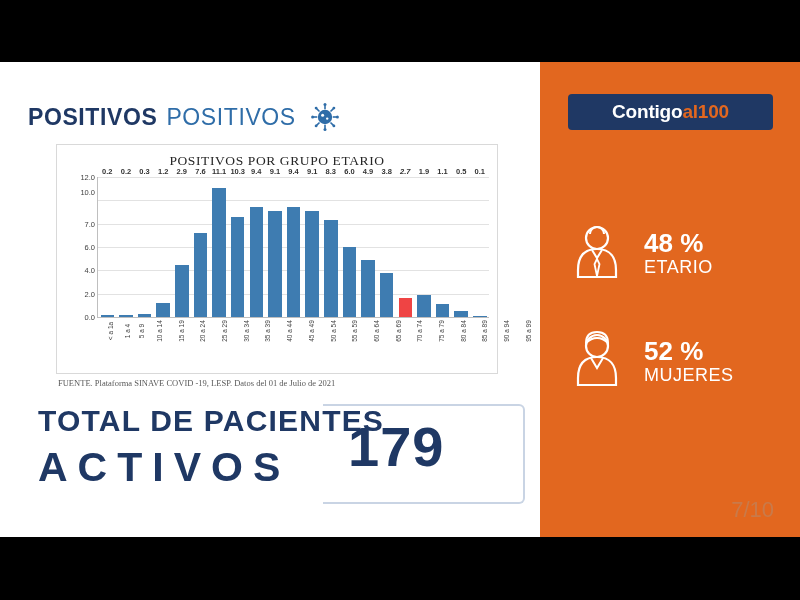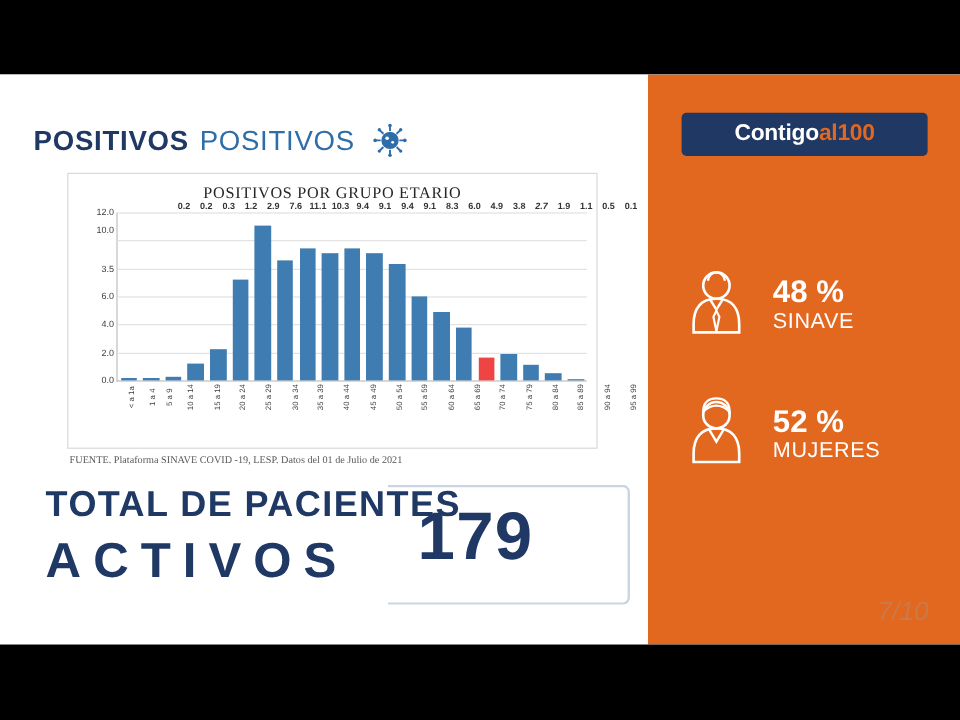--- a/index.html
+++ b/index.html
@@ -19,21 +19,21 @@
   #chart-title{text-align:center;font-size:13.5px;color:#262626;letter-spacing:.6px;margin-top:8px;font-family:"Liberation Serif",serif;}
   #plot{position:absolute;left:0;top:28px;width:440px;height:200px;}
 
   #yaxis{position:absolute;left:8px;top:4px;width:30px;height:140px;}
   .ytick{position:absolute;right:0;font-size:7.5px;color:#404040;transform:translateY(-50%);}
   #grid{position:absolute;left:40px;top:4px;right:8px;height:140px;border-left:1px solid #bfbfbf;border-bottom:1px solid #bfbfbf;}
   .gridline{position:absolute;left:0;right:0;height:1px;background:#e2e2e2;}
   #bars{position:absolute;left:41px;top:4px;right:8px;height:140px;display:flex;align-items:flex-end;justify-content:space-between;}
   .bar-wrap{position:relative;flex:1 1 0;height:100%;display:flex;flex-direction:column;justify-content:flex-end;align-items:center;}
   .bar{width:72%;background:#3e7cb1;}
-  .bar-lbl{position:absolute;bottom:100%;left:50%;transform:translateX(-50%);font-size:7.5px;font-weight:bold;color:#333;margin-bottom:1px;white-space:nowrap;margin-left:46px;}
+  .bar-lbl{position:absolute;bottom:100%;left:50%;transform:translateX(-50%);font-size:7.5px;font-weight:bold;color:#333;margin-bottom:1px;white-space:nowrap;}
   #xaxis{position:absolute;left:41px;top:148px;right:8px;display:flex;justify-content:space-between;}
   .xt{flex:1 1 0;text-align:center;}
   .xt span{display:inline-block;font-size:6.5px;color:#404040;white-space:nowrap;transform:rotate(-90deg) translateX(-50%);transform-origin:left top;position:relative;left:50%;top:2px;}
 
   #source{position:absolute;left:58px;top:316px;font-size:8.5px;color:#595959;font-family:"Liberation Serif",serif;}
 
   #total-block{position:absolute;left:28px;top:334px;width:490px;height:118px;}
   #tot1{position:absolute;left:10px;top:8px;font-size:30px;font-weight:bold;color:#1f3864;letter-spacing:1.2px;}
   #tot2{position:absolute;left:10px;top:48px;font-size:41px;font-weight:bold;color:#1f3864;letter-spacing:10px;}
   #tot-num{position:absolute;left:320px;top:18px;font-size:56px;font-weight:bold;color:#1f3864;letter-spacing:1px;}
@@ -44,21 +44,21 @@
   #logo{position:absolute;left:28px;top:32px;width:205px;height:36px;background:#1f3864;border-radius:4px;display:flex;align-items:center;justify-content:center;}
   #logo .l1{font-size:19px;font-weight:bold;color:#ffffff;letter-spacing:-.2px;}
   #logo .l2{font-size:19px;font-weight:bold;color:#e2671f;letter-spacing:-.2px;}
 
   .stat{position:absolute;left:28px;width:210px;height:80px;display:flex;align-items:center;}
   #stat-men{top:152px;}
   #stat-women{top:260px;}
   .stat-txt{margin-left:18px;}
   .stat-pct{font-size:26px;font-weight:bold;color:#ffffff;line-height:1.05;}
   .stat-lbl{font-size:18px;color:#ffffff;letter-spacing:.5px;}
-  #page-num{position:absolute;right:26px;bottom:14px;font-size:22px;color:#c97a4a;font-weight:normal;font-style:italic;}
+  #page-num{position:absolute;right:26px;bottom:14px;font-size:22px;color:#c97a4a;font-weight:normal;}
 </style>
 </head>
 <body>
 
 <div id="stage">
   <div id="slide">
 
     <div id="left">
 
       <div id="title-row">
@@ -94,21 +94,21 @@
       </div>
 
       <div id="chart-card">
         <div id="chart-title">POSITIVOS POR GRUPO ETARIO</div>
         <div id="plot">
           <div id="yaxis">
               <div class="ytick" style="top: 140px; padding-left: 44px;">0.0</div>
               <div class="ytick" style="top: 116.667px;">2.0</div>
               <div class="ytick" style="top: 93.3333px;">4.0</div>
               <div class="ytick" style="top: 70px;">6.0</div>
-              <div class="ytick" style="top: 46.6667px;">3.5</div>
+              <div class="ytick" style="top: 46.6667px;">7.0</div>
               <div class="ytick" style="top: 15px;">10.0</div>
               <div class="ytick" style="top: 0px;">12.0</div>
             </div>
           <div id="grid">
               <div class="gridline" style="top: 116.667px;"></div>
               <div class="gridline" style="top: 93.3333px;"></div>
               <div class="gridline" style="top: 70px;"></div>
               <div class="gridline" style="top: 46.6667px;"></div>
               <div class="gridline" style="top: 23.3333px;"></div>
               <div class="gridline" style="top: 0px;"></div>
@@ -128,21 +128,21 @@
                 <div class="bar" style="height: 3.5px; background: rgb(62, 124, 177);">
                   <div class="bar-lbl">0.3</div>
                 </div>
               </div>
               <div class="bar-wrap">
                 <div class="bar" style="height: 14px; background: rgb(62, 124, 177);">
                   <div class="bar-lbl">1.2</div>
                 </div>
               </div>
               <div class="bar-wrap">
-                <div class="bar" style="height: 26px; background: rgb(62, 124, 177);">
+                <div class="bar" style="height: 52px; background: rgb(62, 124, 177);">
                   <div class="bar-lbl">2.9</div>
                 </div>
               </div>
               <div class="bar-wrap">
                 <div class="bar" style="height: 84px; background: rgb(62, 124, 177);">
                   <div class="bar-lbl">7.6</div>
                 </div>
               </div>
               <div class="bar-wrap">
                 <div class="bar" style="height: 129.5px; background: rgb(62, 124, 177);">
@@ -267,21 +267,21 @@
           <svg width="58" height="62" viewBox="0 0 58 62">
             <circle cx="29" cy="17" r="11" fill="none" stroke="#ffffff" stroke-width="2.2"></circle>
             <path d="M29 28 C16 28 10 36 10 49 L10 56 L48 56 L48 49 C48 36 42 28 29 28 Z" fill="none" stroke="#ffffff" stroke-width="2.2"></path>
             <path d="M24 29 L29 37 L34 29" fill="none" stroke="#ffffff" stroke-width="2"></path>
             <path d="M29 38 L26.5 43 L29 55 L31.5 43 Z" fill="none" stroke="#ffffff" stroke-width="1.8"></path>
             <path d="M22 13 a7 7 0 0 1 14 0" fill="none" stroke="#ffffff" stroke-width="2"></path>
           </svg>
         </span>
         <div class="stat-txt">
           <div class="stat-pct">48 %</div>
-          <div class="stat-lbl">SINAVE</div>
+          <div class="stat-lbl">ETARIO</div>
         </div>
       </div>
 
       <div class="stat" id="stat-women">
         <span>
           <svg width="58" height="62" viewBox="0 0 58 62">
             <circle cx="29" cy="17" r="11" fill="none" stroke="#ffffff" stroke-width="2.2"></circle>
             <path d="M18 14 c0-8 5-11 11-11 s11 3 11 11 c-3-3-6-5-11-5 s-8 2-11 5 z" fill="none" stroke="#ffffff" stroke-width="2"></path>
             <path d="M29 28 C16 28 10 36 10 49 L10 56 L48 56 L48 49 C48 36 42 28 29 28 Z" fill="none" stroke="#ffffff" stroke-width="2.2"></path>
             <path d="M23 29 L29 39 L35 29" fill="none" stroke="#ffffff" stroke-width="2"></path>

